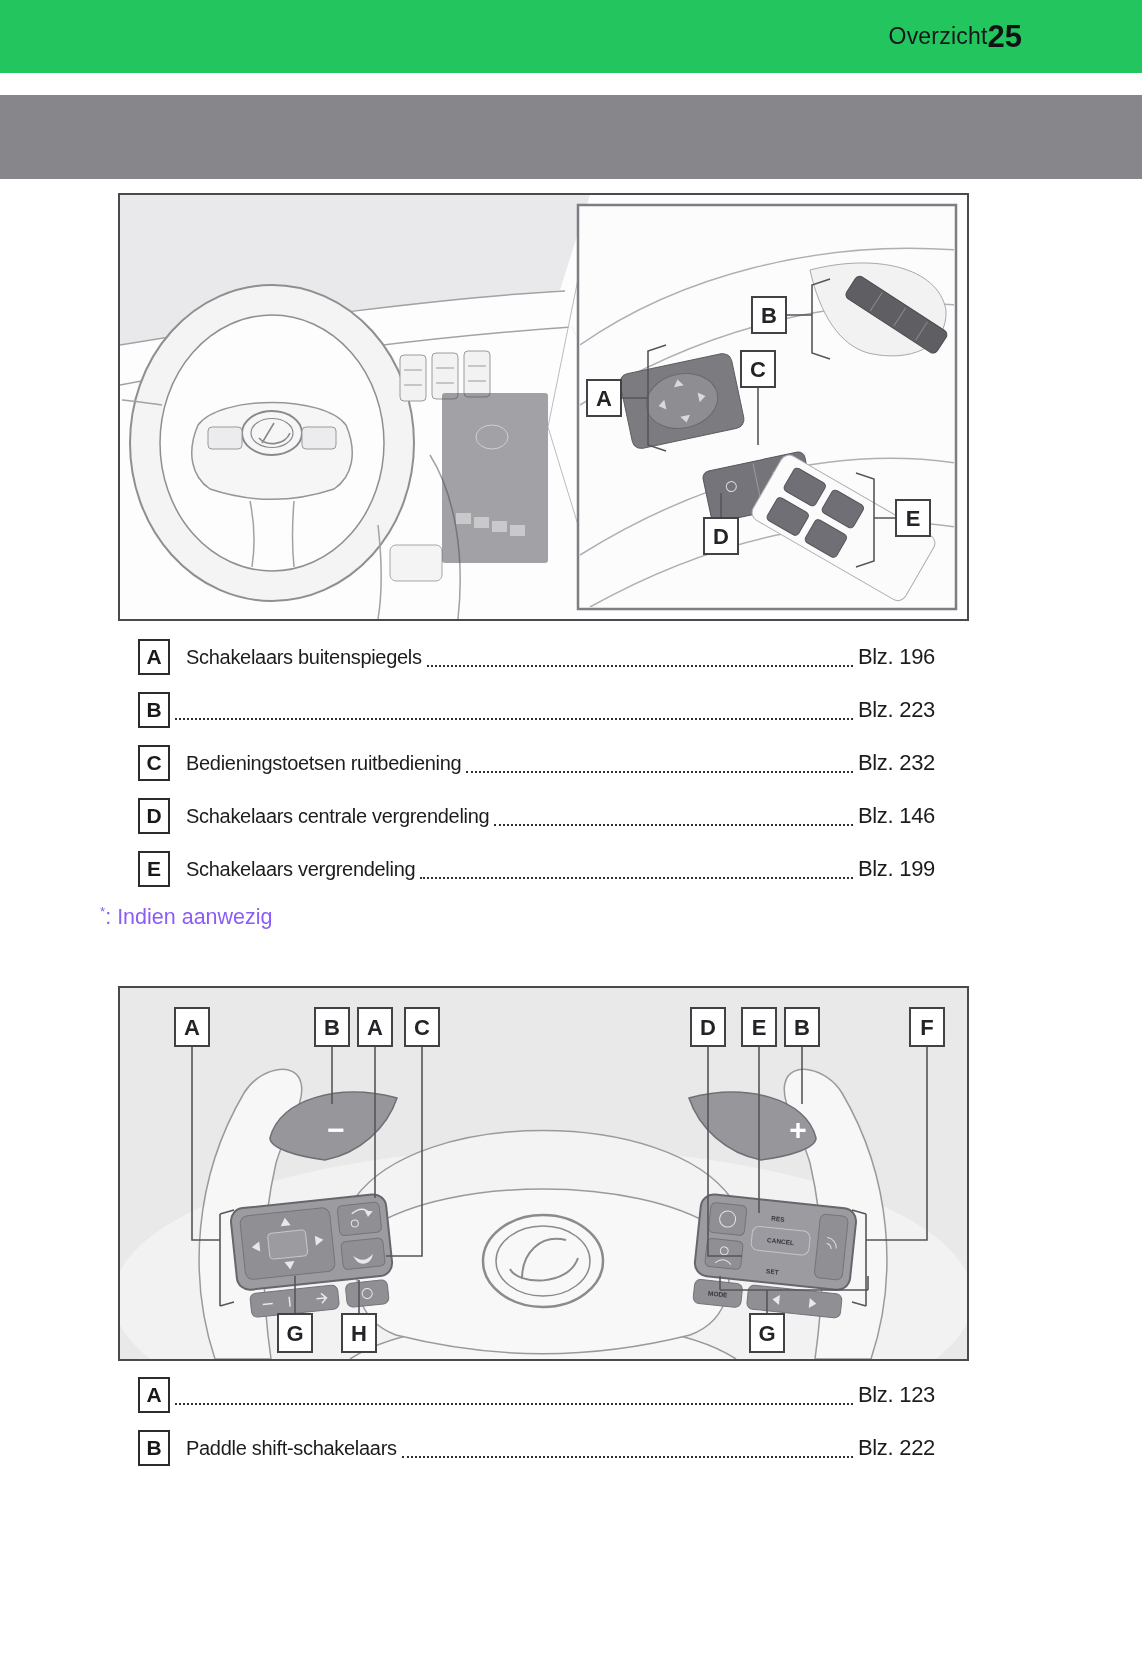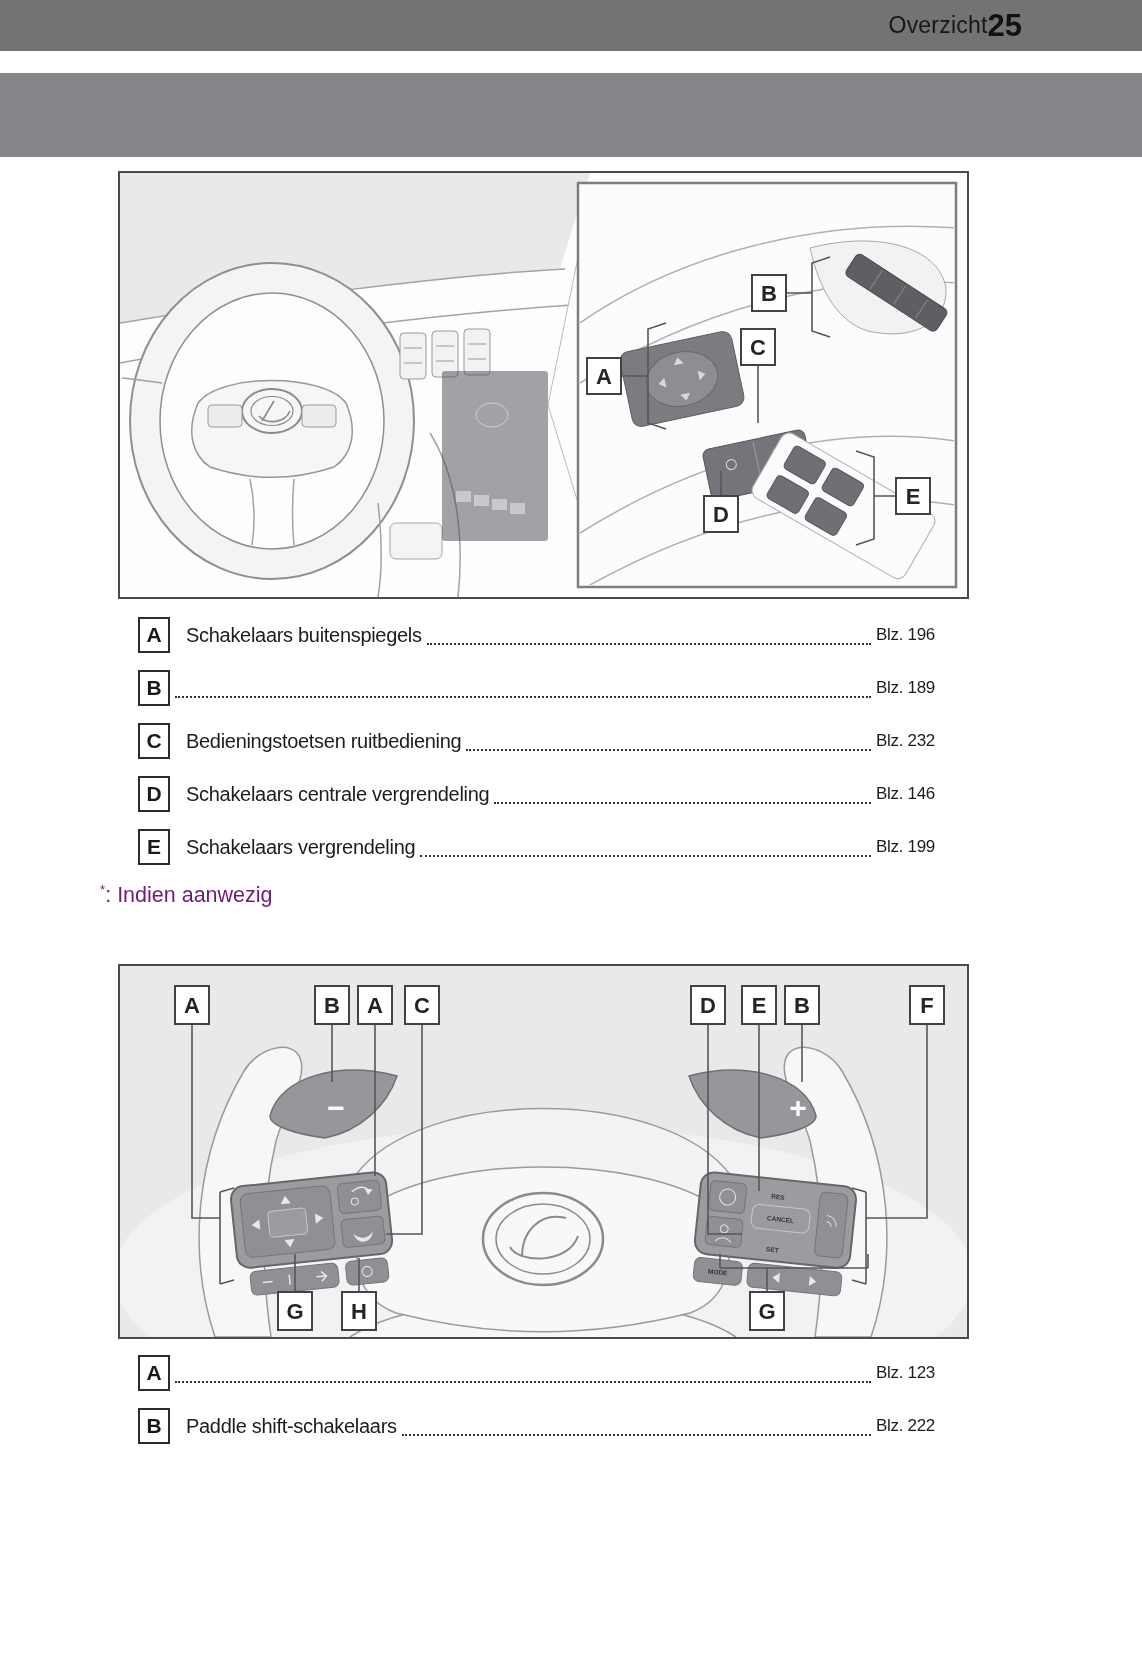--- a/index.html
+++ b/index.html
@@ -2,21 +2,21 @@
 <html><head>
 <meta charset="utf-8">
 <style>
   html,body{margin:0;padding:0;}
   body{
     width:1142px;height:1654px;background:#ffffff;position:relative;overflow:hidden;
     font-family:"Liberation Sans",sans-serif;color:#1c1c1e;
   }
   
   .page-header{
-    height:51px;background:#737373;display:flex;align-items:center;
+    height:73px;background:#22c55e;display:flex;align-items:center;
     justify-content:flex-end;padding-right:120px;box-sizing:border-box;
   }
   .section-title{font-size:23px;color:#17171a;letter-spacing:.2px;}
   .page-number{font-size:31px;font-weight:bold;color:#121215;}
   .chapter-band{height:84px;background:#87878b;margin-top:22px;}
   
   .figure{margin-left:118px;width:847px;border:2px solid #4a4a4e;background:#fdfdfe;}
   .figure svg{display:block;}
   #figure1{margin-top:14px;}
   #figure2{margin-top:56px;}
@@ -26,23 +26,23 @@
   #legend2{margin-top:16px;}
   .legend-row{display:flex;align-items:center;margin-bottom:17px;}
   .key-box{
     width:28px;height:32px;border:2px solid #2c2c30;flex:0 0 auto;
     display:flex;align-items:center;justify-content:center;
     font-weight:bold;font-size:21px;color:#19191c;background:#fff;
   }
   .legend-label{font-size:20px;margin-left:16px;white-space:nowrap;letter-spacing:-.3px;}
   .legend-label sup{font-size:60%;vertical-align:super;}
   .leader{flex:1 1 auto;border-bottom:2.6px dotted #303034;margin:0 5px;align-self:flex-end;margin-bottom:8px;min-width:30px;}
-  .page-ref{font-size:17px;white-space:nowrap;letter-spacing:-.3px;}
-  
-  .footnote{margin-left:100px;margin-top:4px;font-size:21.5px;color:#701a75;}
+  .page-ref{font-size:22px;white-space:nowrap;letter-spacing:-.3px;}
+  
+  .footnote{margin-left:100px;margin-top:4px;font-size:21.5px;color:#8b5cf6;}
   .footnote sup{font-size:62%;vertical-align:super;}
   
   .callout-box{fill:#ffffff;stroke:#424246;stroke-width:2px;}
   .callout-letter{font-family:"Liberation Sans",sans-serif;font-size:22px;font-weight:bold;fill:#242428;text-anchor:middle;}
   .callout-line{stroke:#56565a;stroke-width:1.6px;fill:none;}
   .sketch{stroke:#a2a2a6;stroke-width:1.5px;fill:none;}
   .micro-label{font-family:"Liberation Sans",sans-serif;font-size:6.5px;font-weight:bold;fill:#35353a;text-anchor:middle;}
   .paddle-sign{font-family:"Liberation Sans",sans-serif;font-size:30px;font-weight:bold;fill:#ffffff;text-anchor:middle;}
 </style>
 </head>
@@ -176,21 +176,21 @@
 <div class="legend" id="legend1">
   <div class="legend-row">
     <div class="key-box">A</div>
     <div class="legend-label"><span>Schakelaars buitenspiegels</span><sup></sup></div>
     <div class="leader"></div>
     <div class="page-ref">Blz. 196</div>
   </div>
   <div class="legend-row">
     <div class="key-box">B</div>
     <div class="leader"></div>
-    <div class="page-ref">Blz. 189</div>
+    <div class="page-ref">Blz. 223</div>
   </div>
   <div class="legend-row">
     <div class="key-box">C</div>
     <div class="legend-label"><span>Bedieningstoetsen ruitbediening</span><sup></sup></div>
     <div class="leader"></div>
     <div class="page-ref">Blz. 232</div>
   </div>
   <div class="legend-row">
     <div class="key-box">D</div>
     <div class="legend-label"><span>Schakelaars centrale vergrendeling</span><sup></sup></div>

